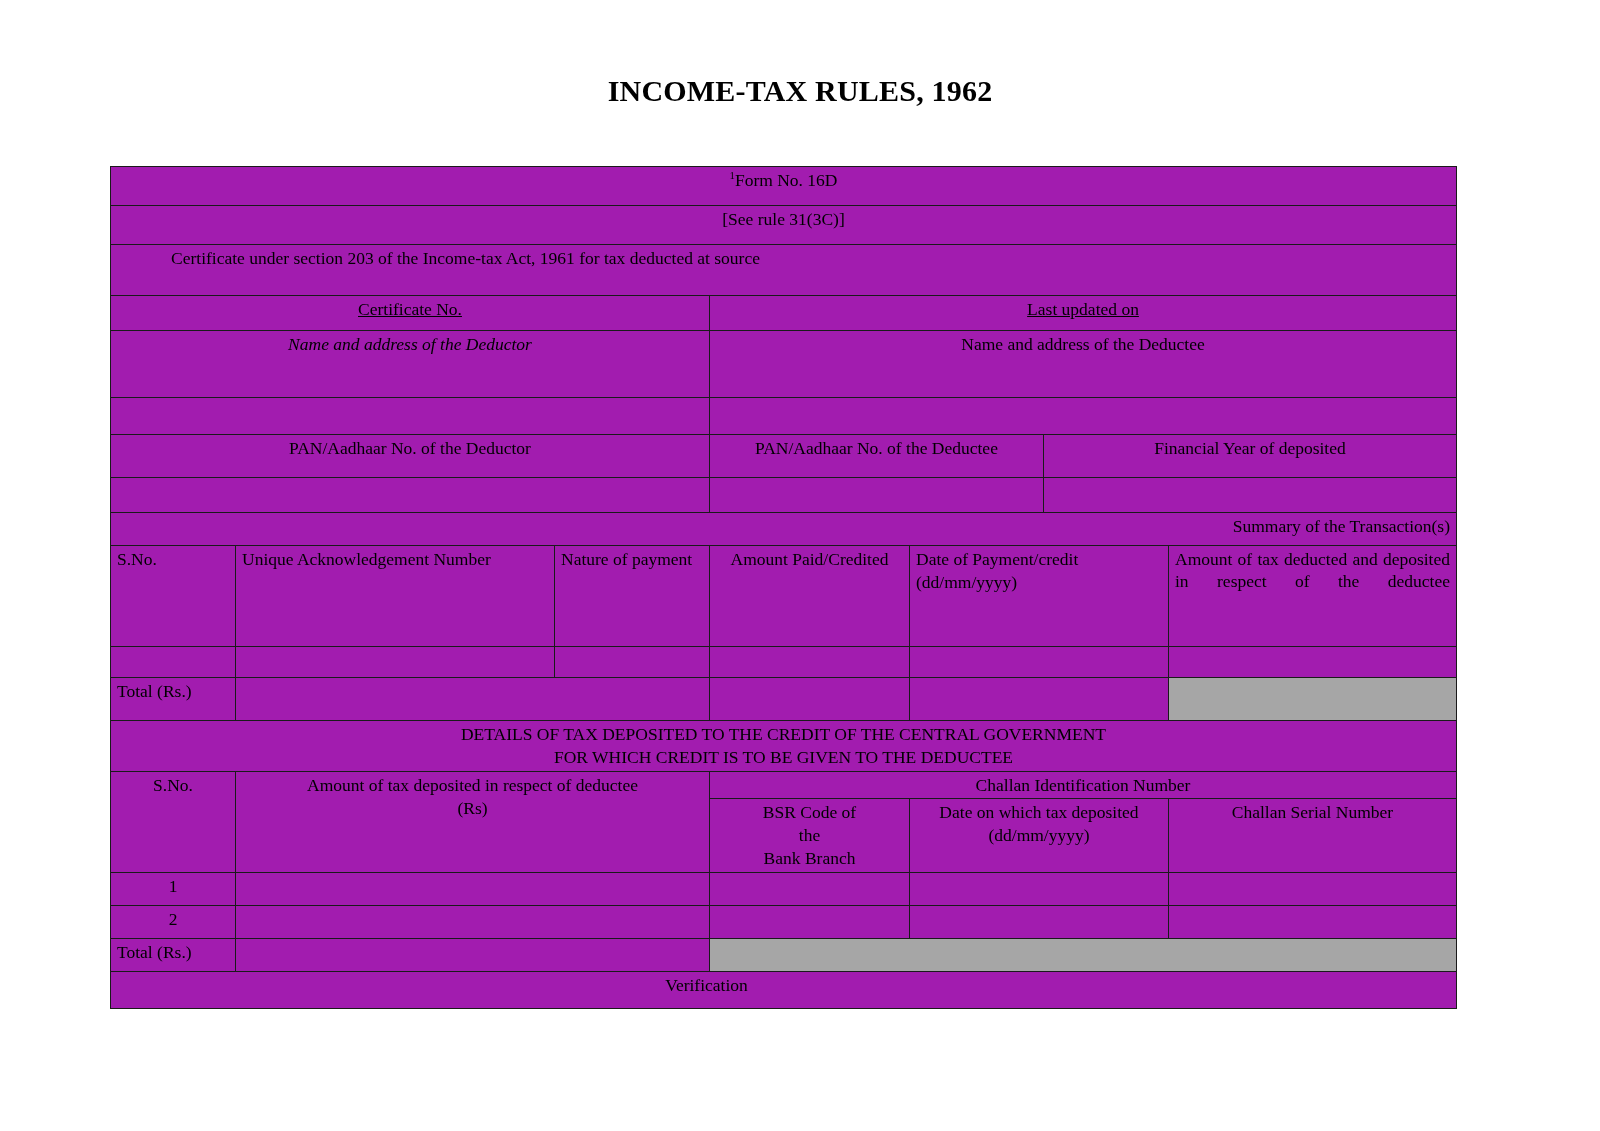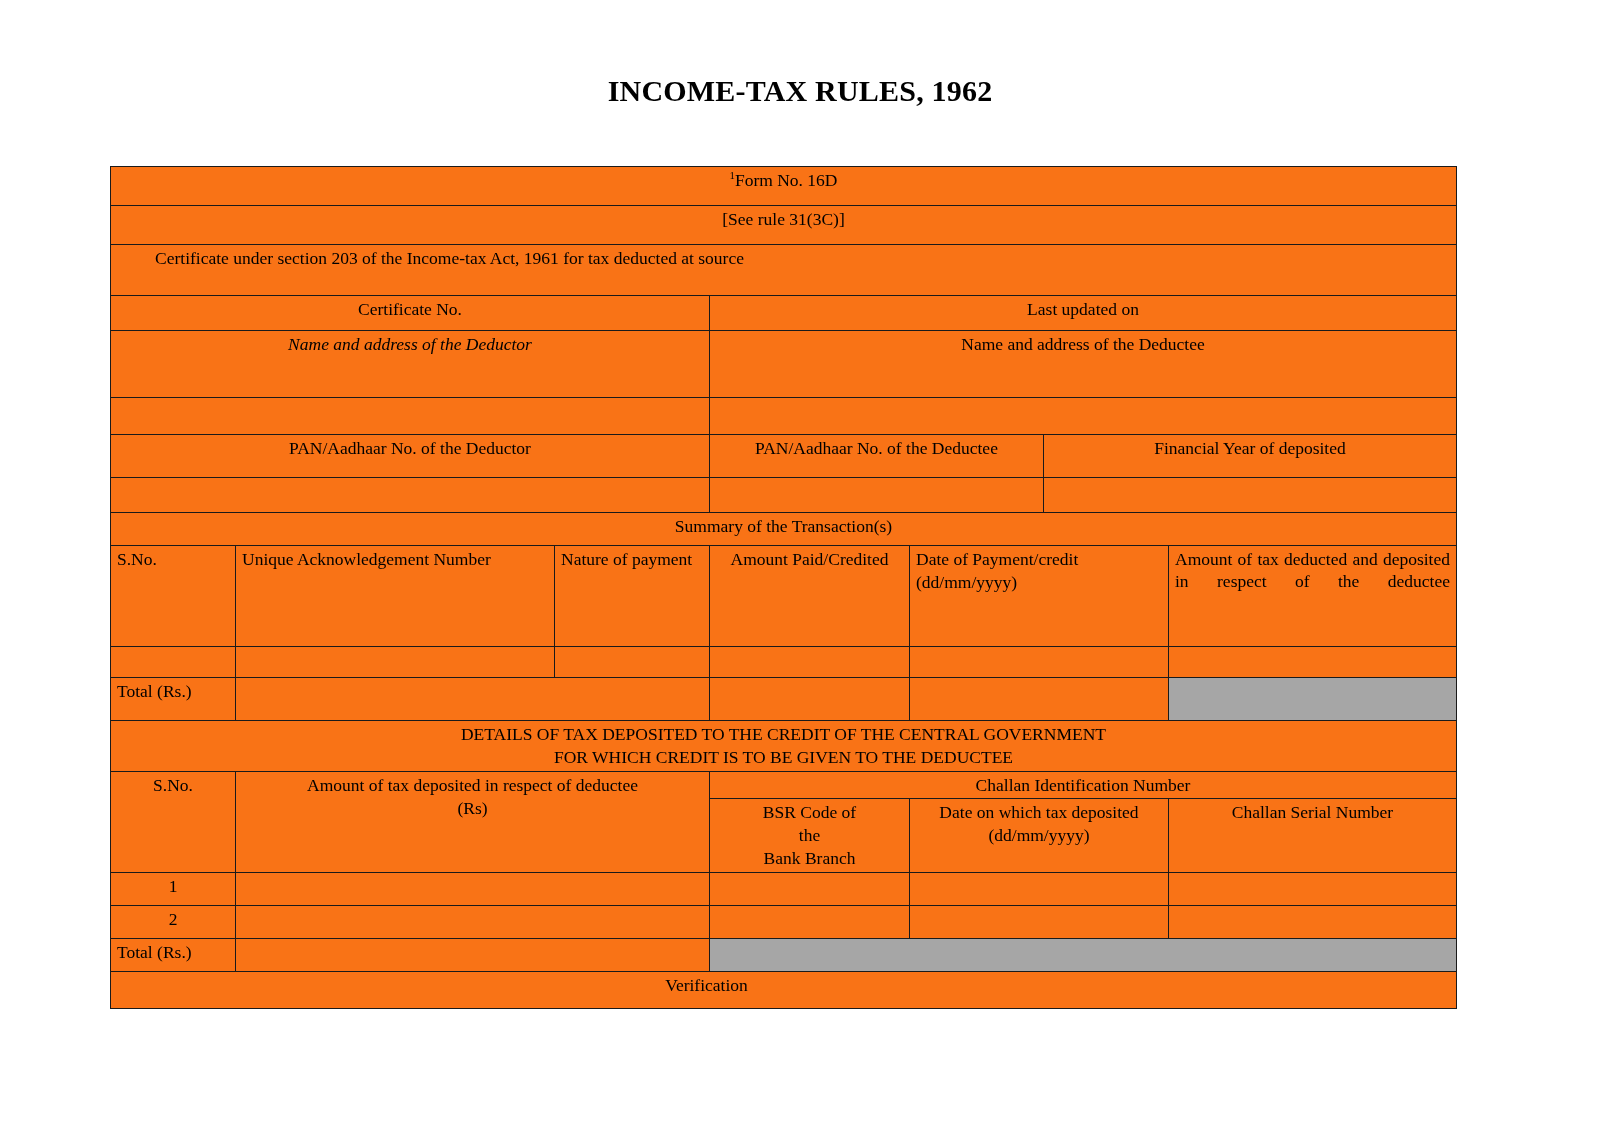--- a/index.html
+++ b/index.html
@@ -38,28 +38,28 @@
     width: 1346px;
     border-collapse: collapse;
     table-layout: fixed;
     font-size: 17.5px;
     line-height: 1.28;
   }
   table.form td {
     border: 1.6px solid #1a1a1a;
     padding: 2px 6px;
     vertical-align: top;
-    background: #f97316;
+    background: #a21caf;
   }
   .c { text-align: center; }
   .l { text-align: left; }
   .j { text-align: justify; text-align-last: justify; }
   .mid { vertical-align: middle; }
   .shaded { background: #a6a6a6 !important; }
-  .h-s  { height: 30px; }
+  .h-s  { height: 30px; text-decoration: underline; }
   .h-m  { height: 34px; }
   .h-blank-sm { height: 28px; }
   .h-blank-md { height: 46px; }
   .h-blank-lg { height: 58px; font-style: italic; }
   sup {
     font-size: 0.62em;
     vertical-align: super;
     line-height: 0;
   }
   .two-line { line-height: 1.3; }
@@ -88,21 +88,21 @@
         <td colspan="8" class="c h-m mid">
           <sup>1</sup><span>Form No. 16D</span>
         </td>
       </tr>
 
       <tr>
         <td colspan="8" class="c h-m mid">[See rule 31(3C)]</td>
       </tr>
 
       <tr>
-        <td colspan="8" class="l h-blank-md" style="padding-left:44px;">Certificate under section 203 of the Income-tax Act, 1961 for tax deducted at source</td>
+        <td colspan="8" class="l h-blank-md" style="padding-left:60px;">Certificate under section 203 of the Income-tax Act, 1961 for tax deducted at source</td>
       </tr>
 
       <tr>
         <td colspan="3" class="c h-s">Certificate No.</td>
         <td colspan="5" class="c h-s">Last updated on</td>
       </tr>
 
       <tr>
         <td colspan="3" class="c h-blank-lg" style="height:62px;">Name and address of the Deductor</td>
         <td colspan="5" class="c">Name and address of the Deductee</td>
@@ -119,21 +119,21 @@
         <td colspan="2" class="c">Financial Year of deposited</td>
       </tr>
 
       <tr>
         <td colspan="3" class="l" style="height:30px;"></td>
         <td colspan="3" class="l"></td>
         <td colspan="2" class="l"></td>
       </tr>
 
       <tr>
-        <td colspan="8" class="c" style="height:28px;">Summary of the Transaction(s)</td>
+        <td colspan="8" class="c" style="height:28px;text-align:right;">Summary of the Transaction(s)</td>
       </tr>
 
       <tr>
         <td class="l" style="height:96px;">S.No.</td>
         <td class="l">Unique Acknowledgement Number</td>
         <td class="l">Nature of payment</td>
         <td colspan="2" class="c">Amount Paid/Credited</td>
         <td colspan="2" class="l two-line">
           <div>Date of Payment/credit</div>
           <div>(dd/mm/yyyy)</div>

